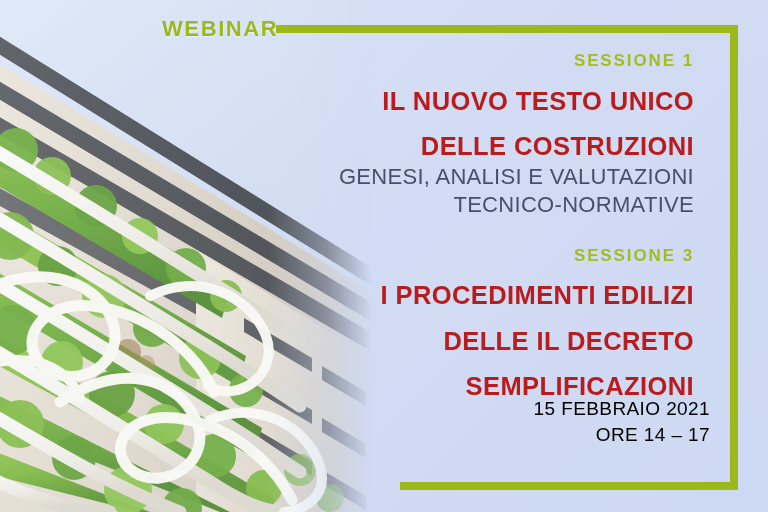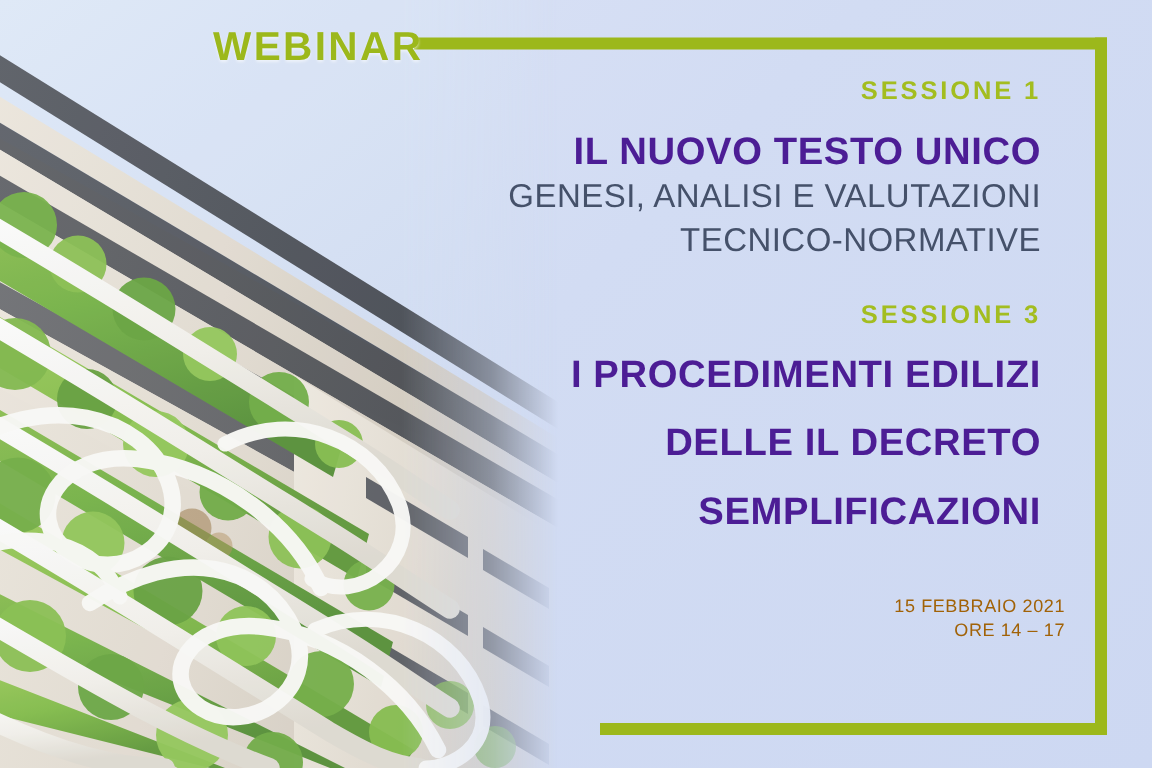--- a/index.html
+++ b/index.html
@@ -59,23 +59,23 @@
     left: 400px;
     top: 482px;
     width: 338px;
     height: 8px;
     background: #9cb81b;
   }
 
   
   .webinar {
     position: absolute;
-    left: 142px;
+    left: 162px;
     top: 16px;
-    font-size: 27px;
+    font-size: 22px;
     font-weight: bold;
     letter-spacing: 1.6px;
     color: #9cb81b;
     text-shadow: 0 1px 2px rgba(255,255,255,0.55);
   }
 
   
   .content {
     position: absolute;
     right: 74px;
@@ -90,21 +90,21 @@
     letter-spacing: 1.9px;
     color: #a3bd20;
     line-height: 1.1;
     margin-bottom: 9px;
   }
 
   .session-title {
     font-size: 25.5px;
     font-weight: bold;
     letter-spacing: 0.4px;
-    color: #4c1d95;
+    color: #b91c1c;
     line-height: 1.16;
     margin-top: 16px;
   }
   .session-subtitle {
     font-size: 22px;
     font-weight: normal;
     letter-spacing: 0.3px;
     color: #45516a;
     line-height: 1.2;
     margin-top: 2px;
@@ -122,24 +122,24 @@
     text-align: right;
   }
   .savedate-title {
     font-size: 22px;
     font-weight: bold;
     letter-spacing: 1.6px;
     color: #a3bd20;
     line-height: 1.2;
   }
   .savedate-line {
-    font-size: 12px;
+    font-size: 19px;
     font-weight: normal;
     letter-spacing: 0.4px;
-    color: #a16207;
+    color: #000000;
     line-height: 1.35;
   }
   .savedate-line.first { margin-top: 8px; }
 </style>
 </head>
 <body>
 
 <div id="poster">
 
   <div class="bg-field"></div>
@@ -277,20 +277,21 @@
   <div class="frame-right-line"></div>
   <div class="frame-bottom-bar"></div>
 
   <div class="webinar">WEBINAR</div>
 
   <div class="content">
 
     <div>
       <div class="session-label">SESSIONE 1</div>
       <div class="session-title">IL NUOVO TESTO UNICO</div>
+      <div class="session-title">DELLE COSTRUZIONI</div>
       <div class="session-subtitle">GENESI, ANALISI E VALUTAZIONI</div>
       <div class="session-subtitle">TECNICO-NORMATIVE</div>
     </div>
 
     <div class="block-gap"></div>
 
     <div>
       <div class="session-label">SESSIONE 3</div>
       <div class="session-title">I PROCEDIMENTI EDILIZI</div>
       <div class="session-title">DELLE IL DECRETO</div>

